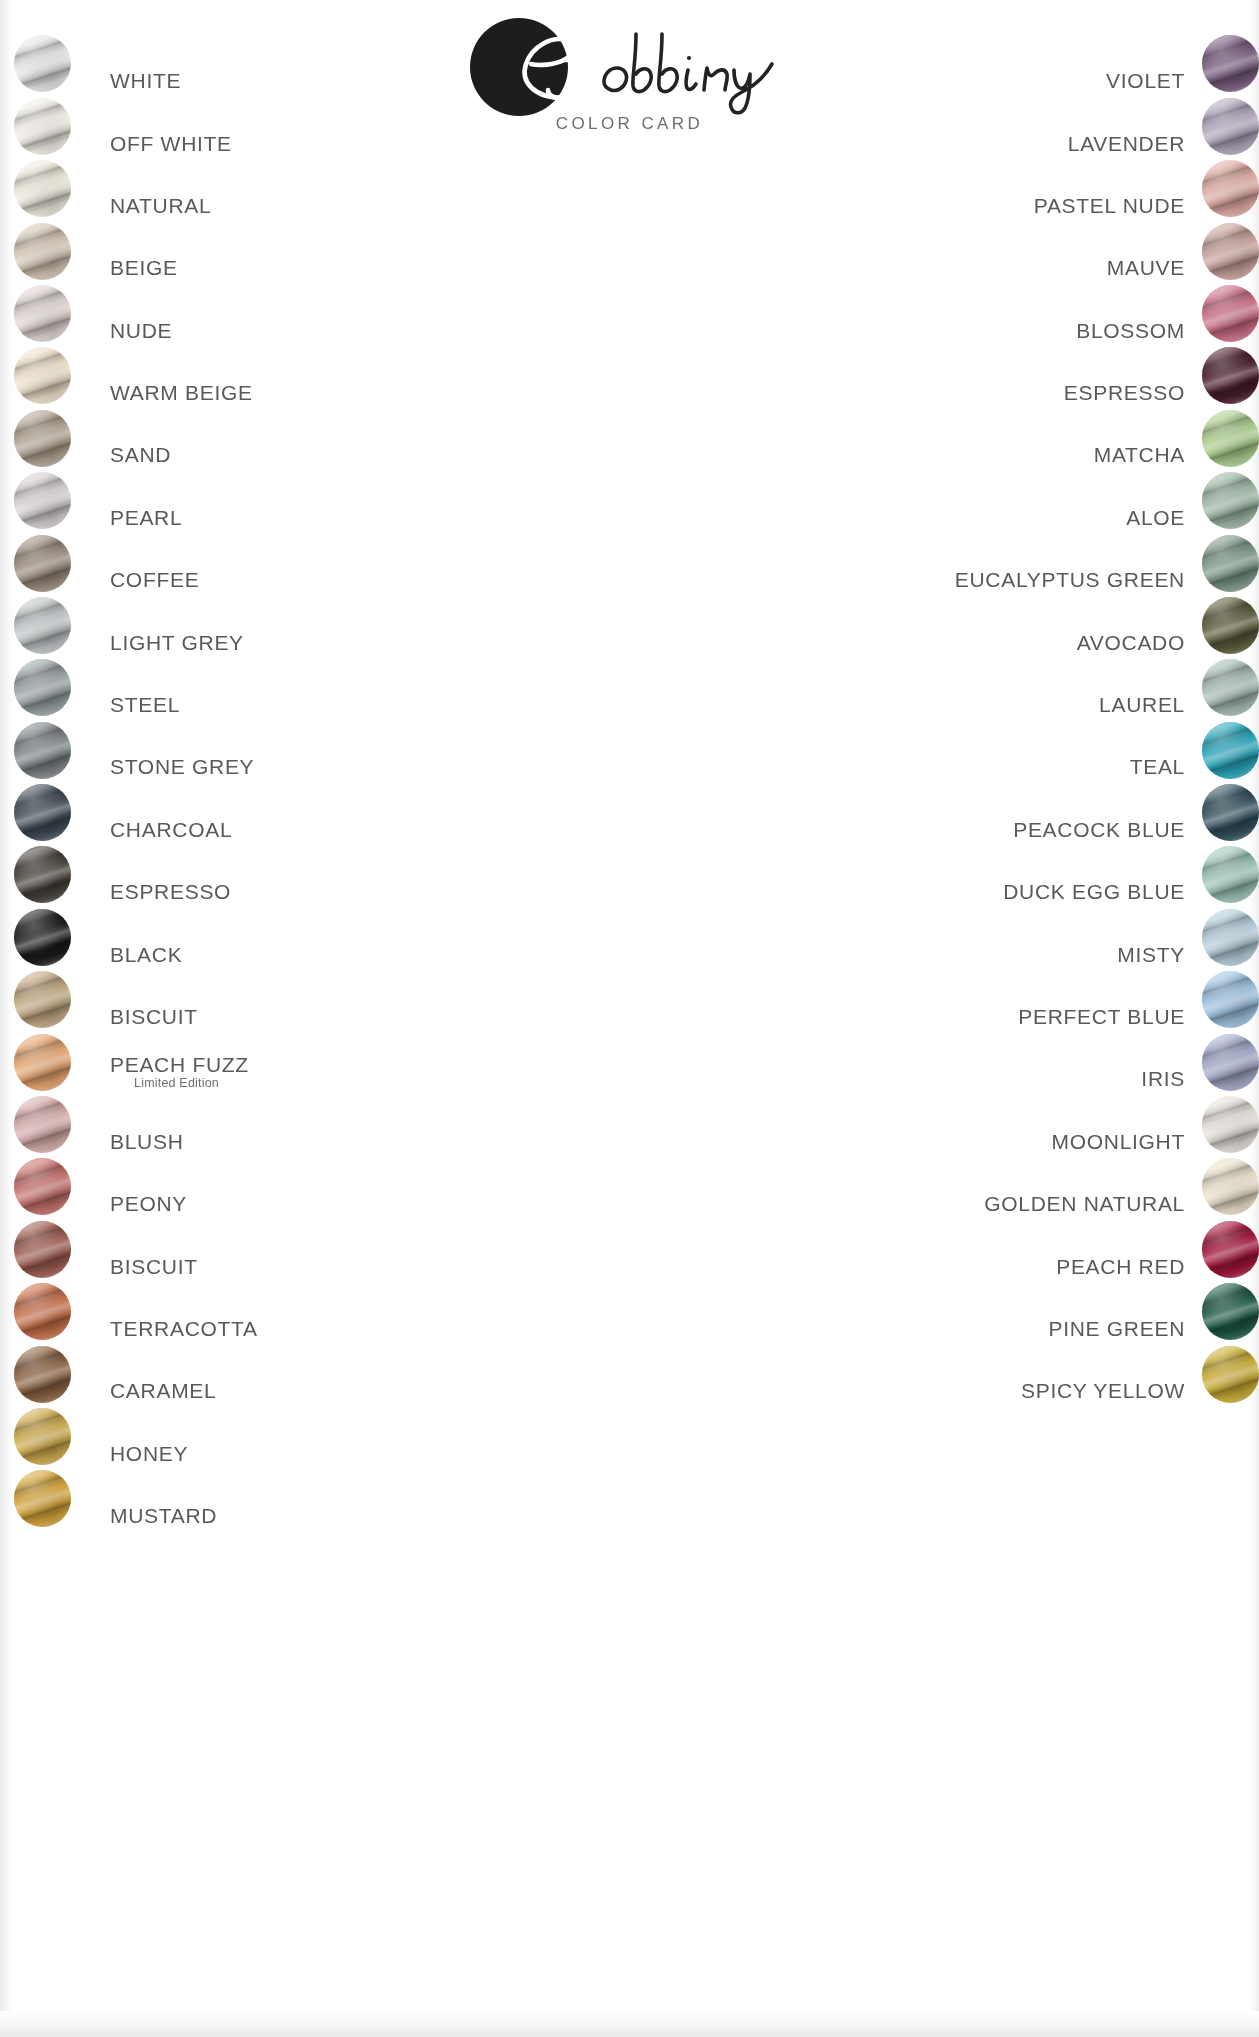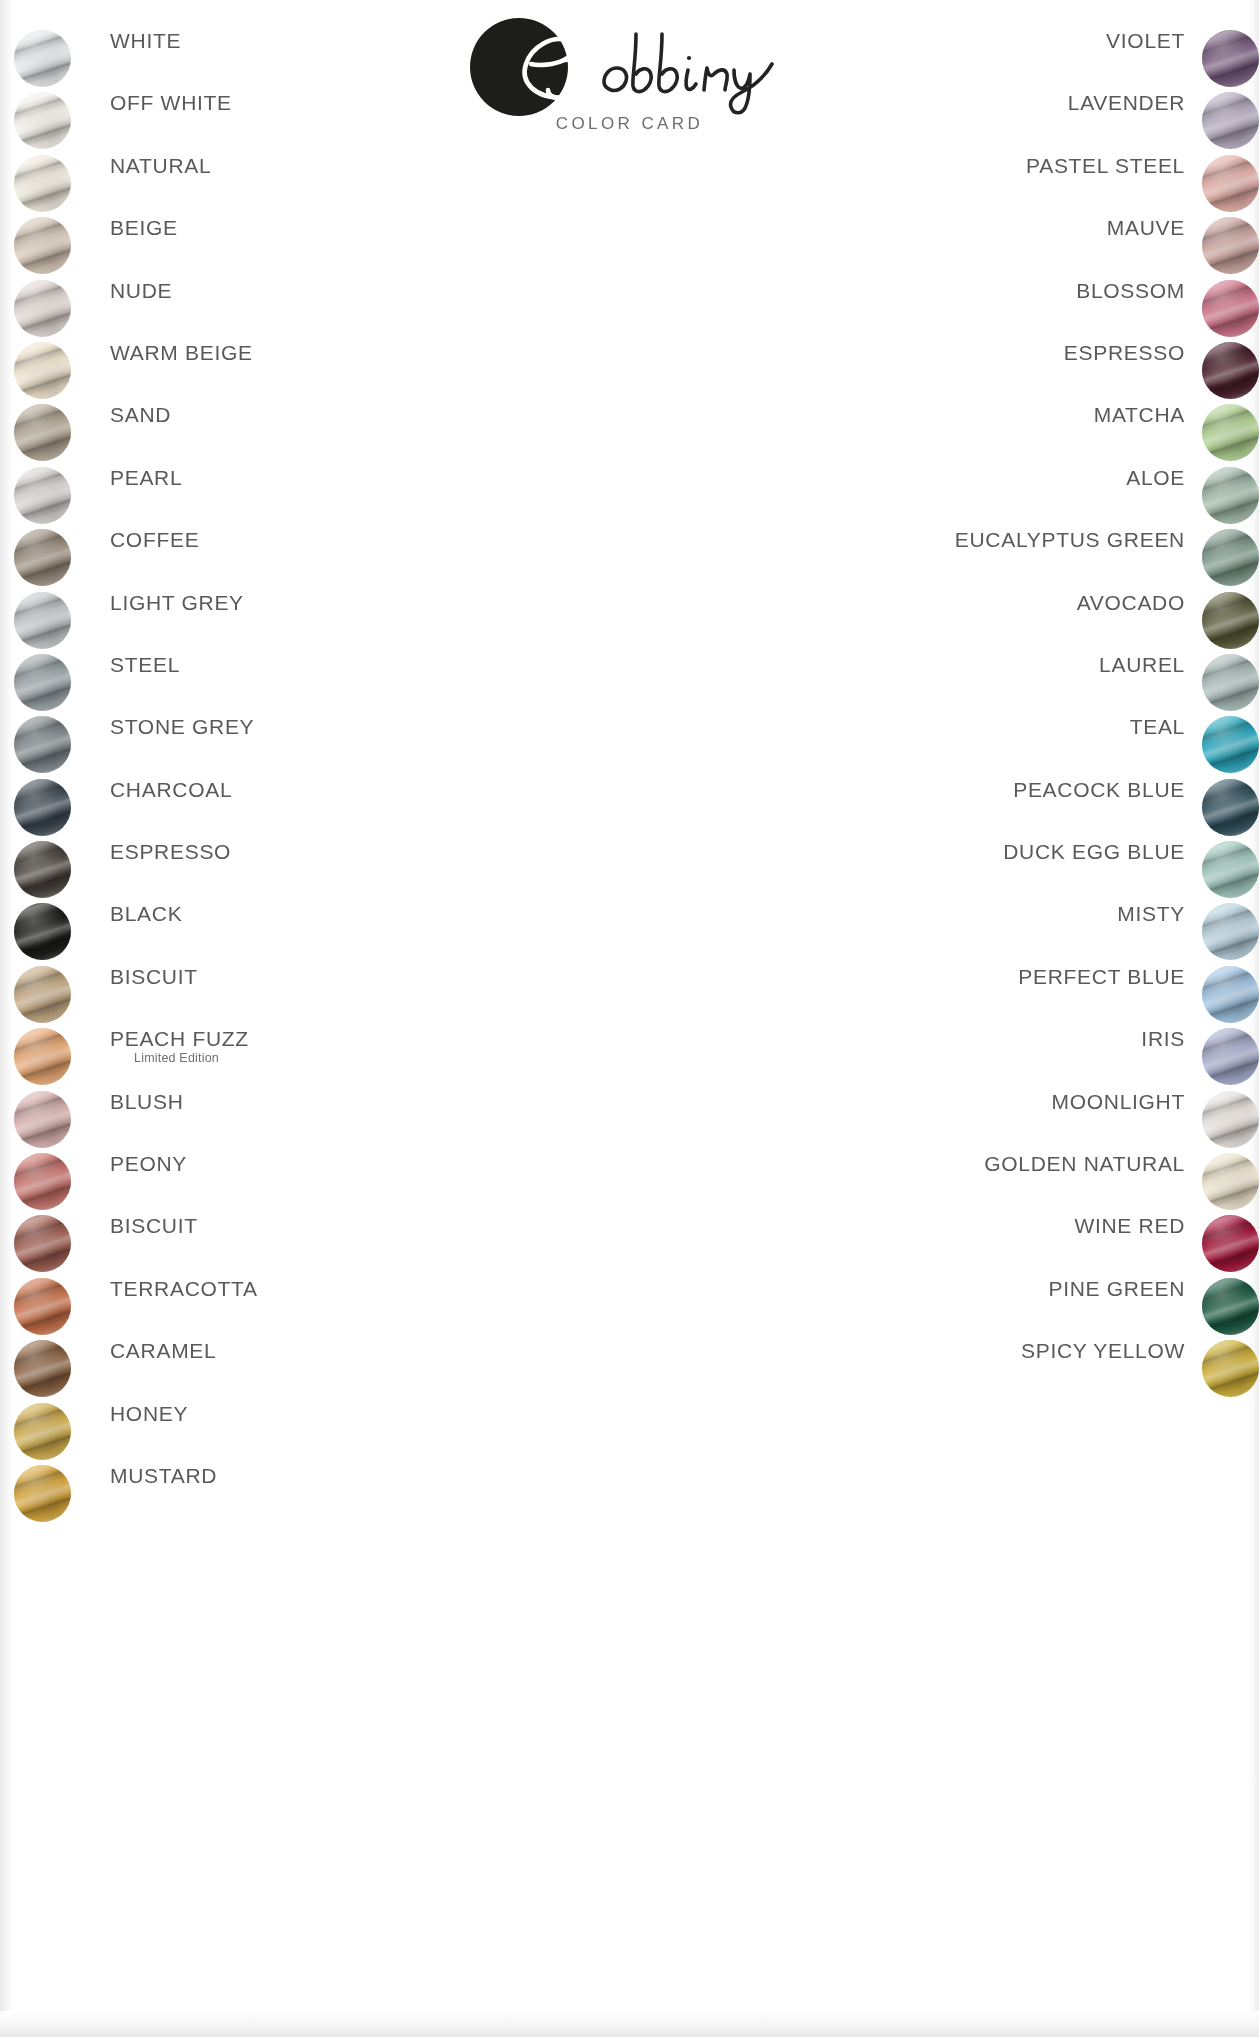--- a/index.html
+++ b/index.html
@@ -91,21 +91,21 @@
   .col {
     position: absolute;
     top: 30px;
     width: 520px;
   }
   #col-left  { left: 14px;  }
   #col-right { right: 0px;  }
 
   .row {
     display: flex;
-    align-items: flex-start;
+    align-items: flex-end;
     height: 62.4px;
   }
   #col-left .row  { justify-content: flex-start; }
   #col-right .row { justify-content: flex-end; }
 
   .swatch {
     position: relative;
     width: 57px;
     height: 57px;
     min-width: 57px;
@@ -425,21 +425,21 @@
       </div>
       <div class="row">
         <div class="label">LAVENDER</div>
         <div class="swatch" style="background: rgb(178, 168, 189);">
           <div class="twist"></div>
           <div class="strand"></div>
           <div class="shade"></div>
         </div>
       </div>
       <div class="row">
-        <div class="label">PASTEL STEEL</div>
+        <div class="label">PASTEL NUDE</div>
         <div class="swatch" style="background: rgb(224, 172, 163);">
           <div class="twist"></div>
           <div class="strand"></div>
           <div class="shade"></div>
         </div>
       </div>
       <div class="row">
         <div class="label">MAUVE</div>
         <div class="swatch" style="background: rgb(201, 163, 156);">
           <div class="twist"></div>
@@ -561,21 +561,21 @@
       </div>
       <div class="row">
         <div class="label">GOLDEN NATURAL</div>
         <div class="swatch" style="background: rgb(236, 226, 203);">
           <div class="twist"></div>
           <div class="strand"></div>
           <div class="shade"></div>
         </div>
       </div>
       <div class="row">
-        <div class="label">WINE RED</div>
+        <div class="label">PEACH RED</div>
         <div class="swatch" style="background: rgb(164, 22, 58);">
           <div class="twist"></div>
           <div class="strand"></div>
           <div class="shade"></div>
         </div>
       </div>
       <div class="row">
         <div class="label">PINE GREEN</div>
         <div class="swatch" style="background: rgb(29, 92, 68);">
           <div class="twist"></div>

